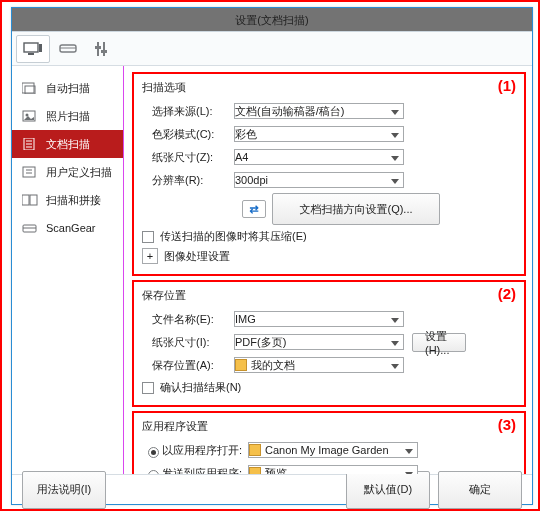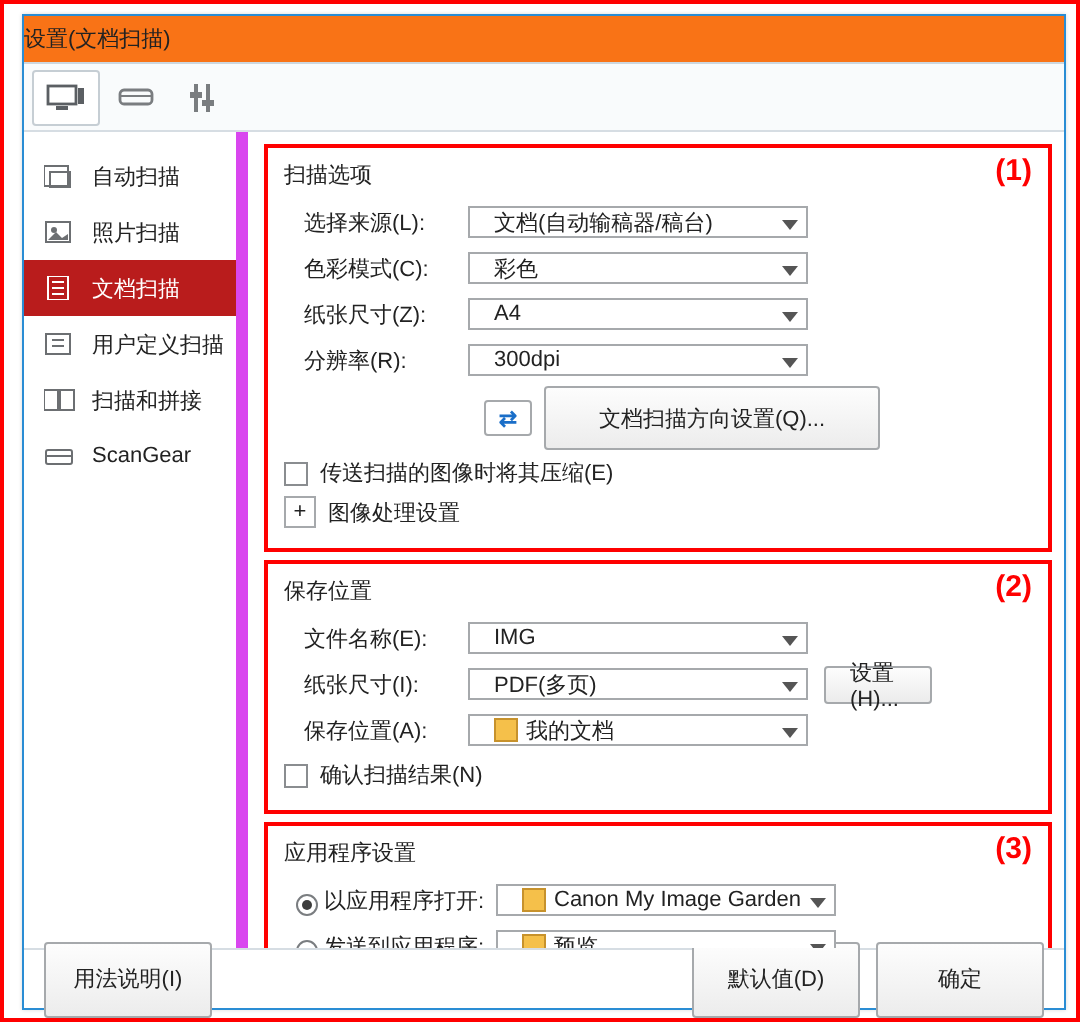--- a/index.html
+++ b/index.html
@@ -1,36 +1,36 @@
 <!DOCTYPE html>
 <html><head>
 <meta charset="utf-8">
 <style>
 *{box-sizing:border-box;margin:0;padding:0;font-family:"Microsoft YaHei","Segoe UI",sans-serif;font-size:11px;color:#222}
 body{background:#fff}
 .outer{border:2px solid #f00;width:540px;height:511px;position:relative}
 .window{position:absolute;left:9px;top:5px;width:522px;height:498px;background:#fff;border:1px solid #2a8dd4;box-shadow:0 0 2px rgba(0,0,0,.15)}
-.titlebar{height:24px;background:#f97316;border-bottom:1px solid #cdd7df;line-height:24px}
+.titlebar{height:24px;background:#737373;border-bottom:1px solid #cdd7df;text-align:center;line-height:24px}
 .toolstrip{height:34px;background:#f9fbfc;border-bottom:1px solid #d6dde3;display:flex;align-items:center;padding-left:4px;gap:1px}
 .tool{width:34px;height:28px;display:flex;align-items:center;justify-content:center;border:1px solid transparent;border-radius:2px}
 .tool.sel{background:#fff;border-color:#c6ced4}
 .body{display:flex;height:408px}
-.sidebar{width:112px;border-right:6px solid #d946ef;padding-top:8px}
+.sidebar{width:112px;border-right:1px solid #d946ef;padding-top:8px}
 .sb-item{display:flex;align-items:center;gap:8px;height:28px;padding-left:10px;cursor:pointer}
 .sb-item.sel{background:#b91c1c;color:#fff}
 .sb-item.sel span{color:#fff}
 .sb-icon{width:16px;height:14px;display:flex;align-items:center;justify-content:center}
 .main{flex:1;overflow:auto;padding:6px 6px 6px 8px}
 .section{border:2px solid #f00;padding:6px 8px 8px 8px;margin-bottom:4px;position:relative}
 .section-num{position:absolute;right:8px;top:3px;color:#f00;font-weight:bold;font-size:15px}
 .sec-title{margin-bottom:5px}
 .row{display:flex;align-items:center;height:22px;margin-bottom:1px}
 .lbl{width:92px;padding-left:10px}
 .lbl2{width:106px;padding-left:6px;display:flex;align-items:flex-end;gap:3px}
-.sel-ctrl{flex:0 0 170px;height:16px;border:1px solid #a6a9ac;background:#fff;display:flex;align-items:center;padding:0 12px;position:relative}
+.sel-ctrl{flex:0 0 170px;height:16px;border:1px solid #a6a9ac;background:#fff;display:flex;align-items:center;padding:0 0;position:relative}
 .sel-ctrl::after{content:"";position:absolute;right:4px;top:6px;border-left:4px solid transparent;border-right:4px solid transparent;border-top:5px solid #555}
 .sel-ico{width:12px;height:12px;margin-right:4px;background:#f5c04a;border:1px solid #c7922c}
 .btn{height:32px;border:1px solid #a6a9ac;background:linear-gradient(#fdfdfd,#ececec);border-radius:2px;padding:0 12px;display:flex;align-items:center;justify-content:center;cursor:pointer}
 .btn-wide{width:168px;padding:0}
 .spacer{flex:1}
 .aux-row{display:flex;align-items:center;gap:6px;margin:2px 0 4px 100px}
 .swap-ic{width:24px;height:18px;border:1px solid #a6a9ac;border-radius:2px;display:flex;align-items:center;justify-content:center;background:#fff;color:#1a6ec8;font-weight:bold}
 .chk-row{display:flex;align-items:center;gap:6px;margin:4px 0 2px 0}
 .chk{width:12px;height:12px;border:1px solid #8a8d90;background:#fff}
 .plus-btn{width:16px;height:16px;border:1px solid #a6a9ac;display:flex;align-items:center;justify-content:center;background:#fff}

